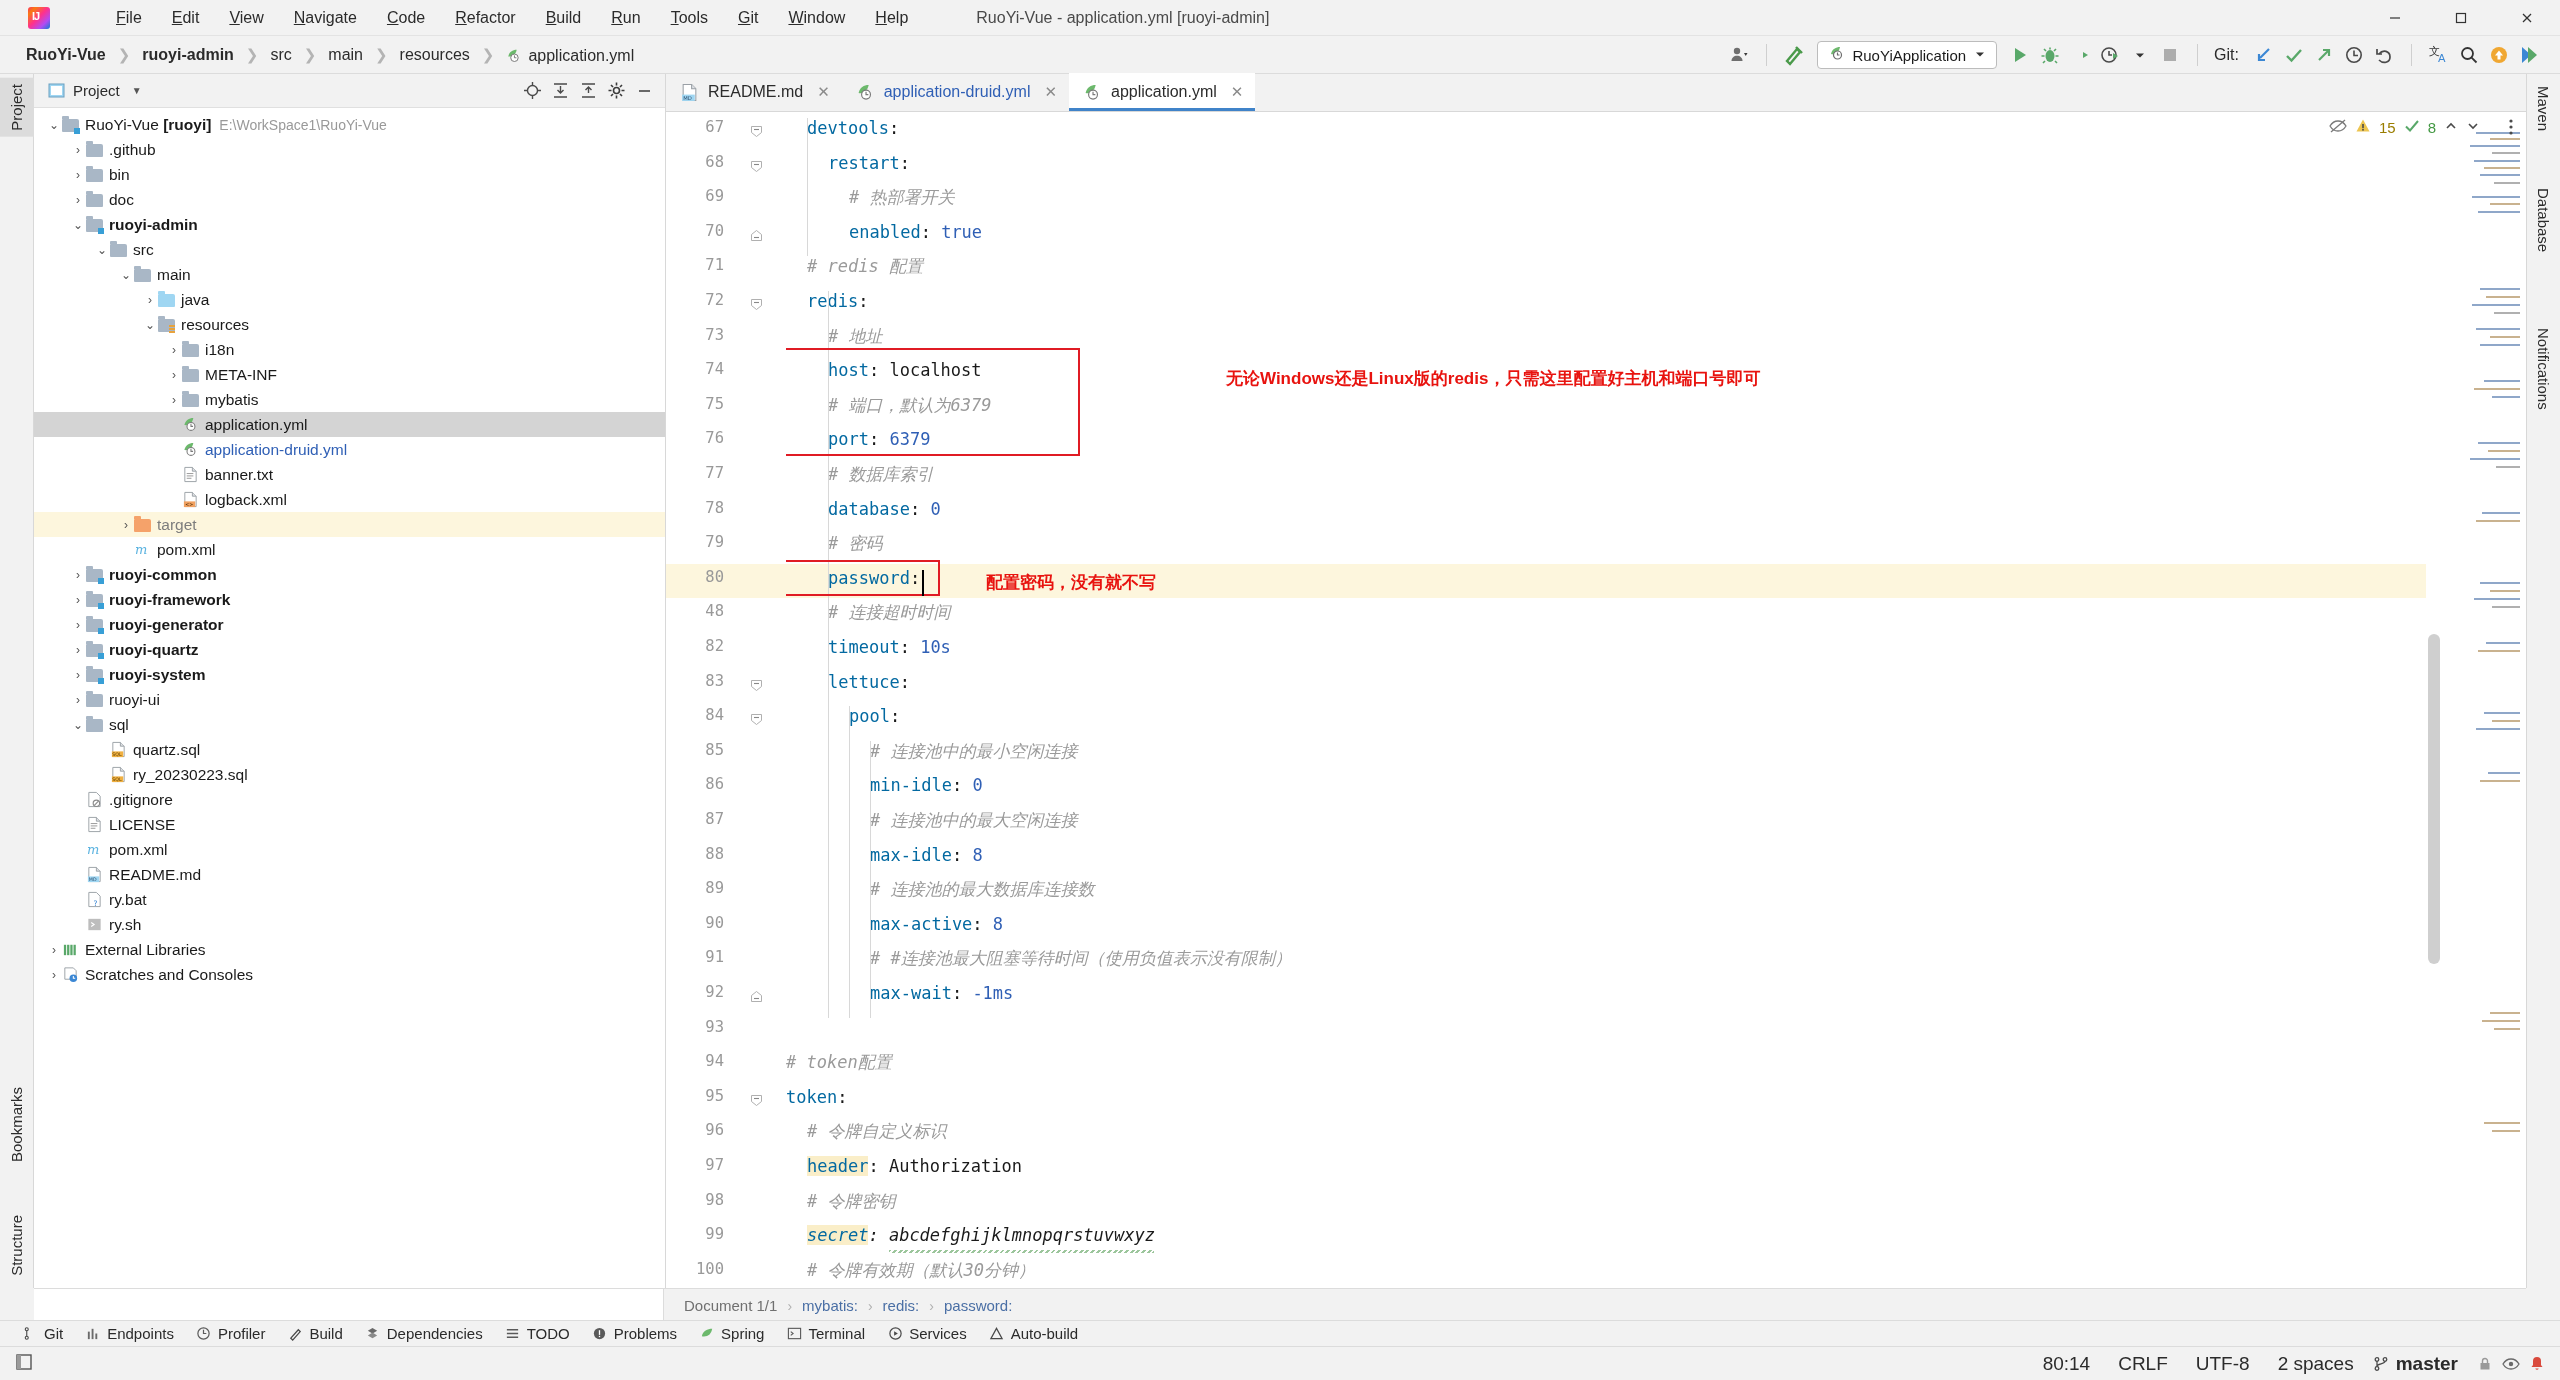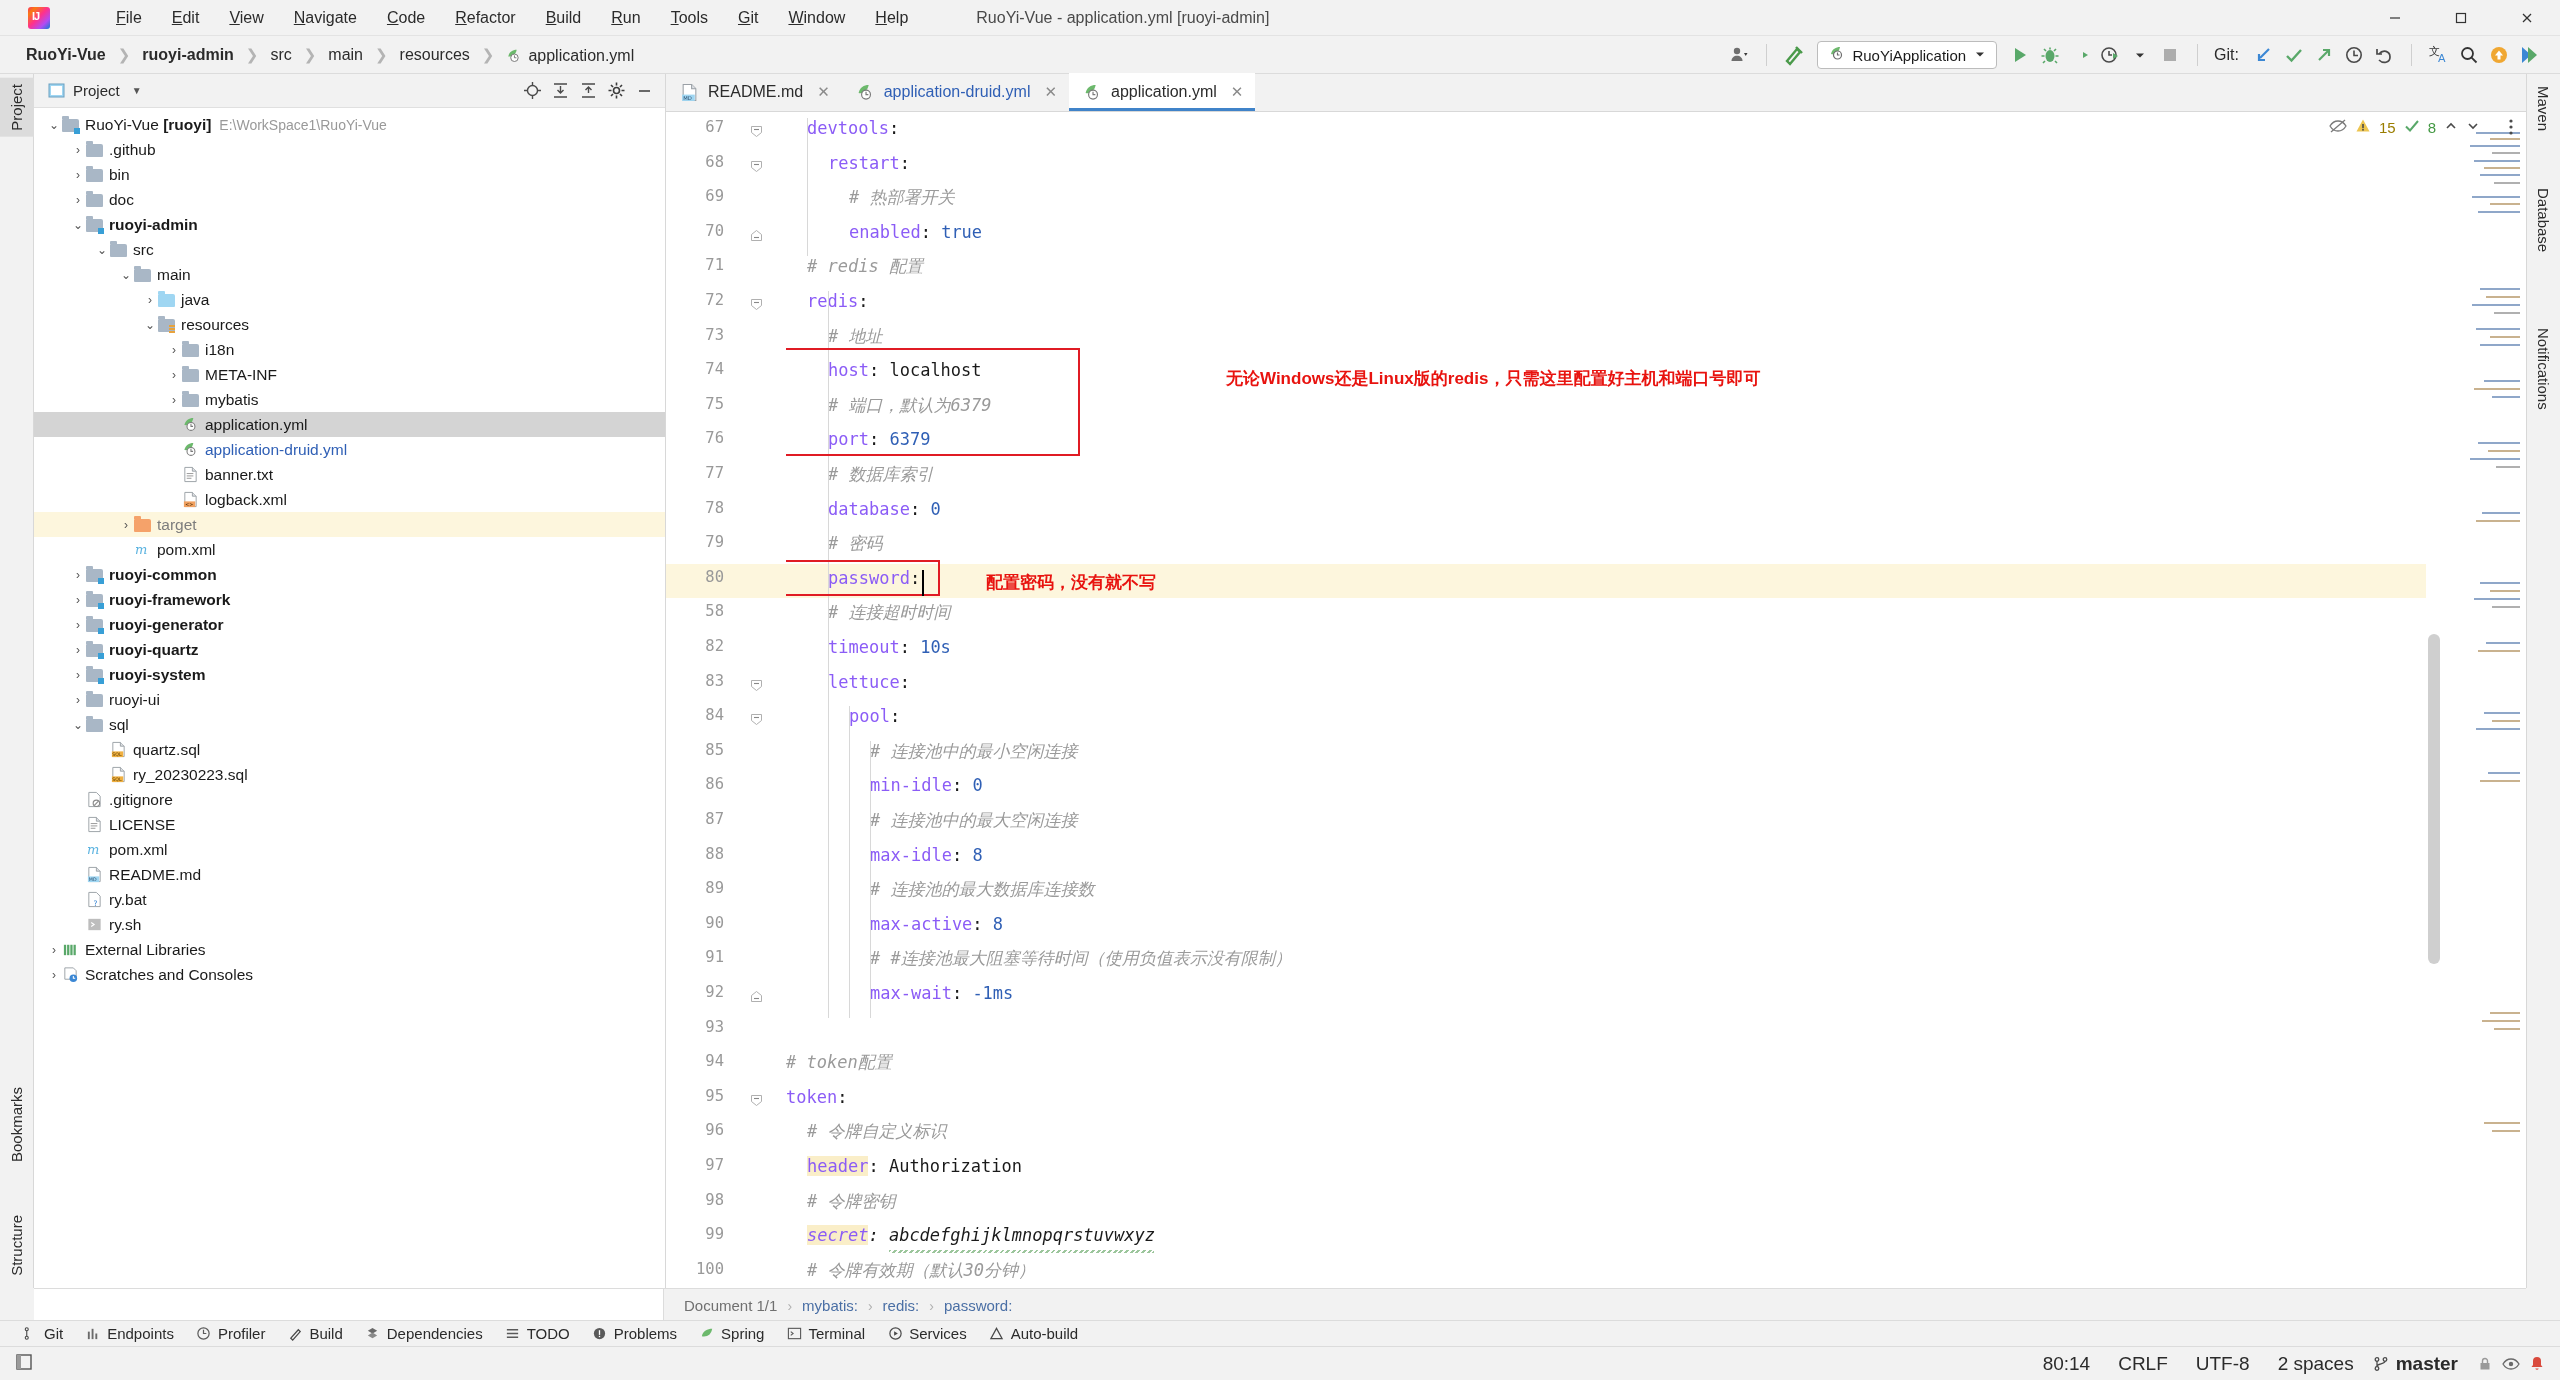--- a/index.html
+++ b/index.html
@@ -125,21 +125,21 @@
   .insp .ok { color:#449944; }
 
   .gutter { position:absolute; left:0; top:38px; bottom:0; width:120px; background:#fff; }
   .lnum { position:absolute; right:62px; font-size:15.5px; color:#999;
       font-family:"DejaVu Sans Mono", monospace; text-align:right; width:40px; }
   .fold { position:absolute; left:84px; width:13px; height:13px; }
 
   .codearea { position:absolute; left:120px; top:38px; right:100px; bottom:0; overflow:hidden; }
   .cline { position:absolute; left:0; white-space:pre; font-family:"DejaVu Sans Mono", monospace;
       font-size:17px; line-height:20px; letter-spacing:0px; }
-  .k  { color:#8b5cf6;text-align:right; }        
+  .k  { color:#0369a1;text-align:right; }        
   .v  { color:#1a1a1a; }        
   .n  { color:#2f5fb5; }        
   .c  { color:#9a9a9a; font-style:italic; }  
   .hlkey { background:#faeec8; }
   .indentguide { position:absolute; width:1px; background:#d8d8d8; }
 
   .rowhl { position:absolute; left:0; right:0; height:21px; background:#fdf6dd; }
   .redbox { position:absolute; border:2px solid #e01b24; }
   .redtext { position:absolute; color:#e8130f; font-size:17px; font-weight:bold;
       font-family:"Liberation Sans", sans-serif; white-space:nowrap; }
@@ -808,21 +808,21 @@
           </svg></div>
         <div class="lnum" style="top: 213.6px;">73</div>
         <div class="lnum" style="top: 248.2px;">74</div>
         <div class="lnum" style="top: 282.8px;">75</div>
         <div class="lnum" style="top: 317.4px;">76</div>
         <div class="lnum" style="top: 352px;">77</div>
         <div class="lnum" style="top: 386.6px;">78</div>
         <div class="lnum" style="top: 421.2px;">79</div>
         <div class="rowhl" style="top: 451.8px; height: 34.6px; left: 0px; right: 0px;"></div>
         <div class="lnum" style="top: 455.8px;">80</div>
-        <div class="lnum" style="top: 490.4px;">58</div>
+        <div class="lnum" style="top: 490.4px;">48</div>
         <div class="lnum" style="top: 525px;">82</div>
         <div class="lnum" style="top: 559.6px;">83</div>
         <div class="fold" style="top: 565.6px;"><svg width="13" height="13" viewBox="0 0 13 13">
             <path d="M1.5 1.5h10v6l-5 4-5-4z" fill="#fff" stroke="#b0b0b0" stroke-width="1"></path>
             <line x1="4" y1="4.5" x2="9" y2="4.5" stroke="#888" stroke-width="1.1"></line>
           </svg></div>
         <div class="lnum" style="top: 594.2px;">84</div>
         <div class="fold" style="top: 600.2px;"><svg width="13" height="13" viewBox="0 0 13 13">
             <path d="M1.5 1.5h10v6l-5 4-5-4z" fill="#fff" stroke="#b0b0b0" stroke-width="1"></path>
             <line x1="4" y1="4.5" x2="9" y2="4.5" stroke="#888" stroke-width="1.1"></line>

